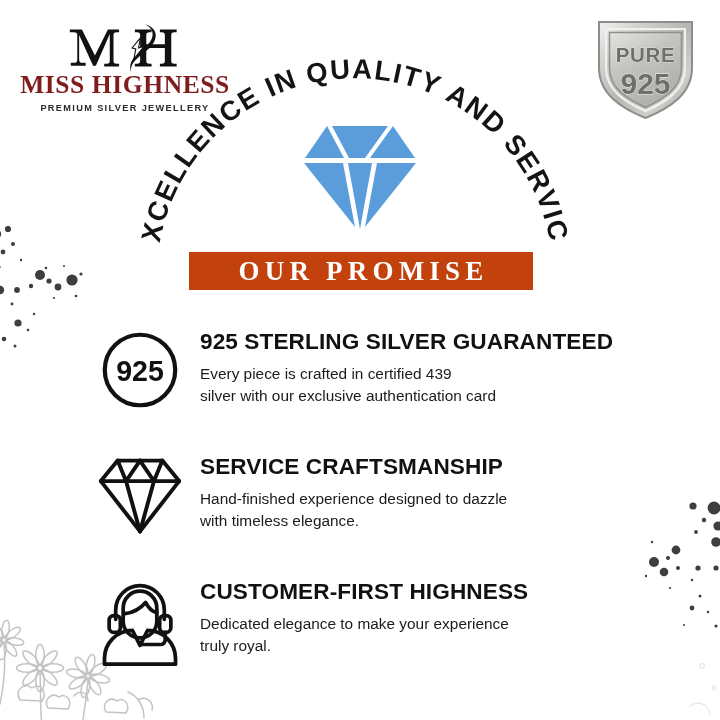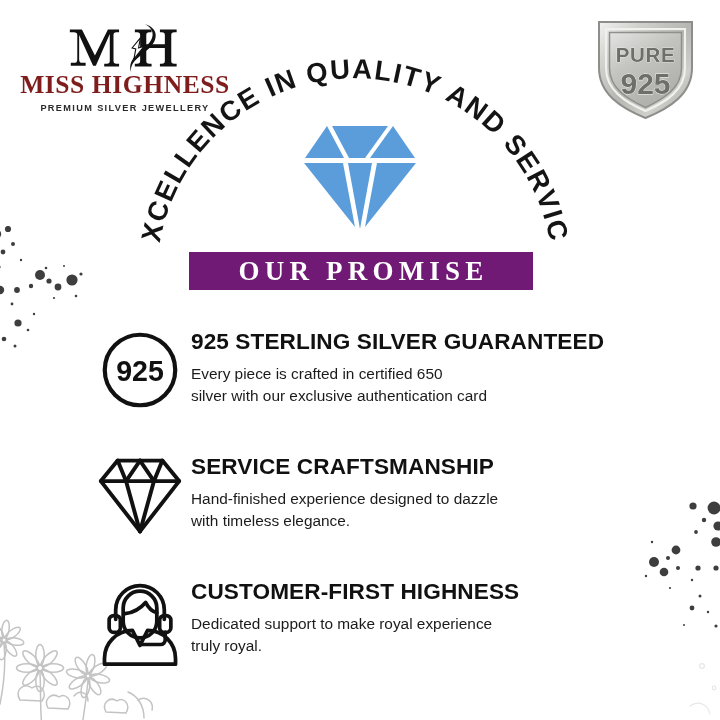--- a/index.html
+++ b/index.html
@@ -37,37 +37,37 @@
   
   .badge{position:absolute;left:593px;top:14px;width:105px;height:108px;}
 
   
   .arc{position:absolute;left:140px;top:52px;width:430px;height:200px;}
   .hero-diamond{position:absolute;left:302px;top:122px;width:116px;height:110px;}
 
   
   .promise{
     position:absolute;left:189px;top:252px;width:344px;height:38px;
-    background:#701a75;display:flex;align-items:center;justify-content:center;
+    background:#c2410c;display:flex;align-items:center;justify-content:center;
   }
   .promise-text{
     font-family:"Liberation Serif", serif;
     color:#ffffff;font-size:27px;font-weight:700;
     letter-spacing:5.2px;line-height:1;
     padding-left:5px;white-space:nowrap;
   }
 
   
   .features{position:absolute;left:0;top:330px;width:720px;}
   .feature{position:relative;height:125px;}
   .feature .f-icon{
     position:absolute;left:95px;top:0;width:90px;height:92px;
     display:flex;align-items:flex-start;justify-content:center;
   }
-  .feature .f-body{position:absolute;left:191px;top:0;width:500px;}
+  .feature .f-body{position:absolute;left:200px;top:0;width:500px;}
   .f-title{
     font-size:22.6px;font-weight:700;letter-spacing:.1px;
     color:#111;line-height:1.05;margin:0 0 9px 0;white-space:nowrap;
   }
   .f-desc{
     font-size:15.4px;font-weight:400;color:#1b1b1b;
     line-height:1.42;margin:0;max-width:420px;
   }
   .f-desc span{display:block;}
 </style>
@@ -271,21 +271,21 @@
     <div class="feature">
       <div class="f-icon">
         <svg viewBox="0 0 84 84" width="80" height="80">
           <circle cx="42" cy="42" r="37" fill="none" stroke="#111" stroke-width="4.4"></circle>
           <text x="42" y="54" text-anchor="middle" fill="#111" font-family="Liberation Sans, sans-serif" font-size="30" font-weight="700">925</text>
         </svg>
       </div>
       <div class="f-body">
         <p class="f-title">925 STERLING SILVER GUARANTEED</p>
         <p class="f-desc">
-          <span>Every piece is crafted in certified 650</span>
+          <span>Every piece is crafted in certified 439</span>
           <span>silver with our exclusive authentication card</span>
         </p>
       </div>
     </div>
 
     <div class="feature">
       <div class="f-icon">
         <svg viewBox="0 0 92 88" width="86" height="82">
           <g fill="none" stroke="#111" stroke-width="4.2" stroke-linejoin="round" stroke-linecap="round">
             <polygon points="4,28 22,6 70,6 88,28 46,82"></polygon>
@@ -324,20 +324,20 @@
 
             <path d="M73 56 v8 a5 5 0 0 1 -5 5 H48"></path>
 
             <path d="M8 90 v-6 a30 30 0 0 1 30 -30 l 8 16 l 8 -16 a30 30 0 0 1 30 30 v6 z"></path>
           </g>
         </svg>
       </div>
       <div class="f-body">
         <p class="f-title">CUSTOMER-FIRST HIGHNESS</p>
         <p class="f-desc">
-          <span>Dedicated support to make royal experience</span>
+          <span>Dedicated elegance to make your experience</span>
           <span>truly royal.</span>
         </p>
       </div>
     </div>
 
   </div>
 </div>
 
 </body></html>

